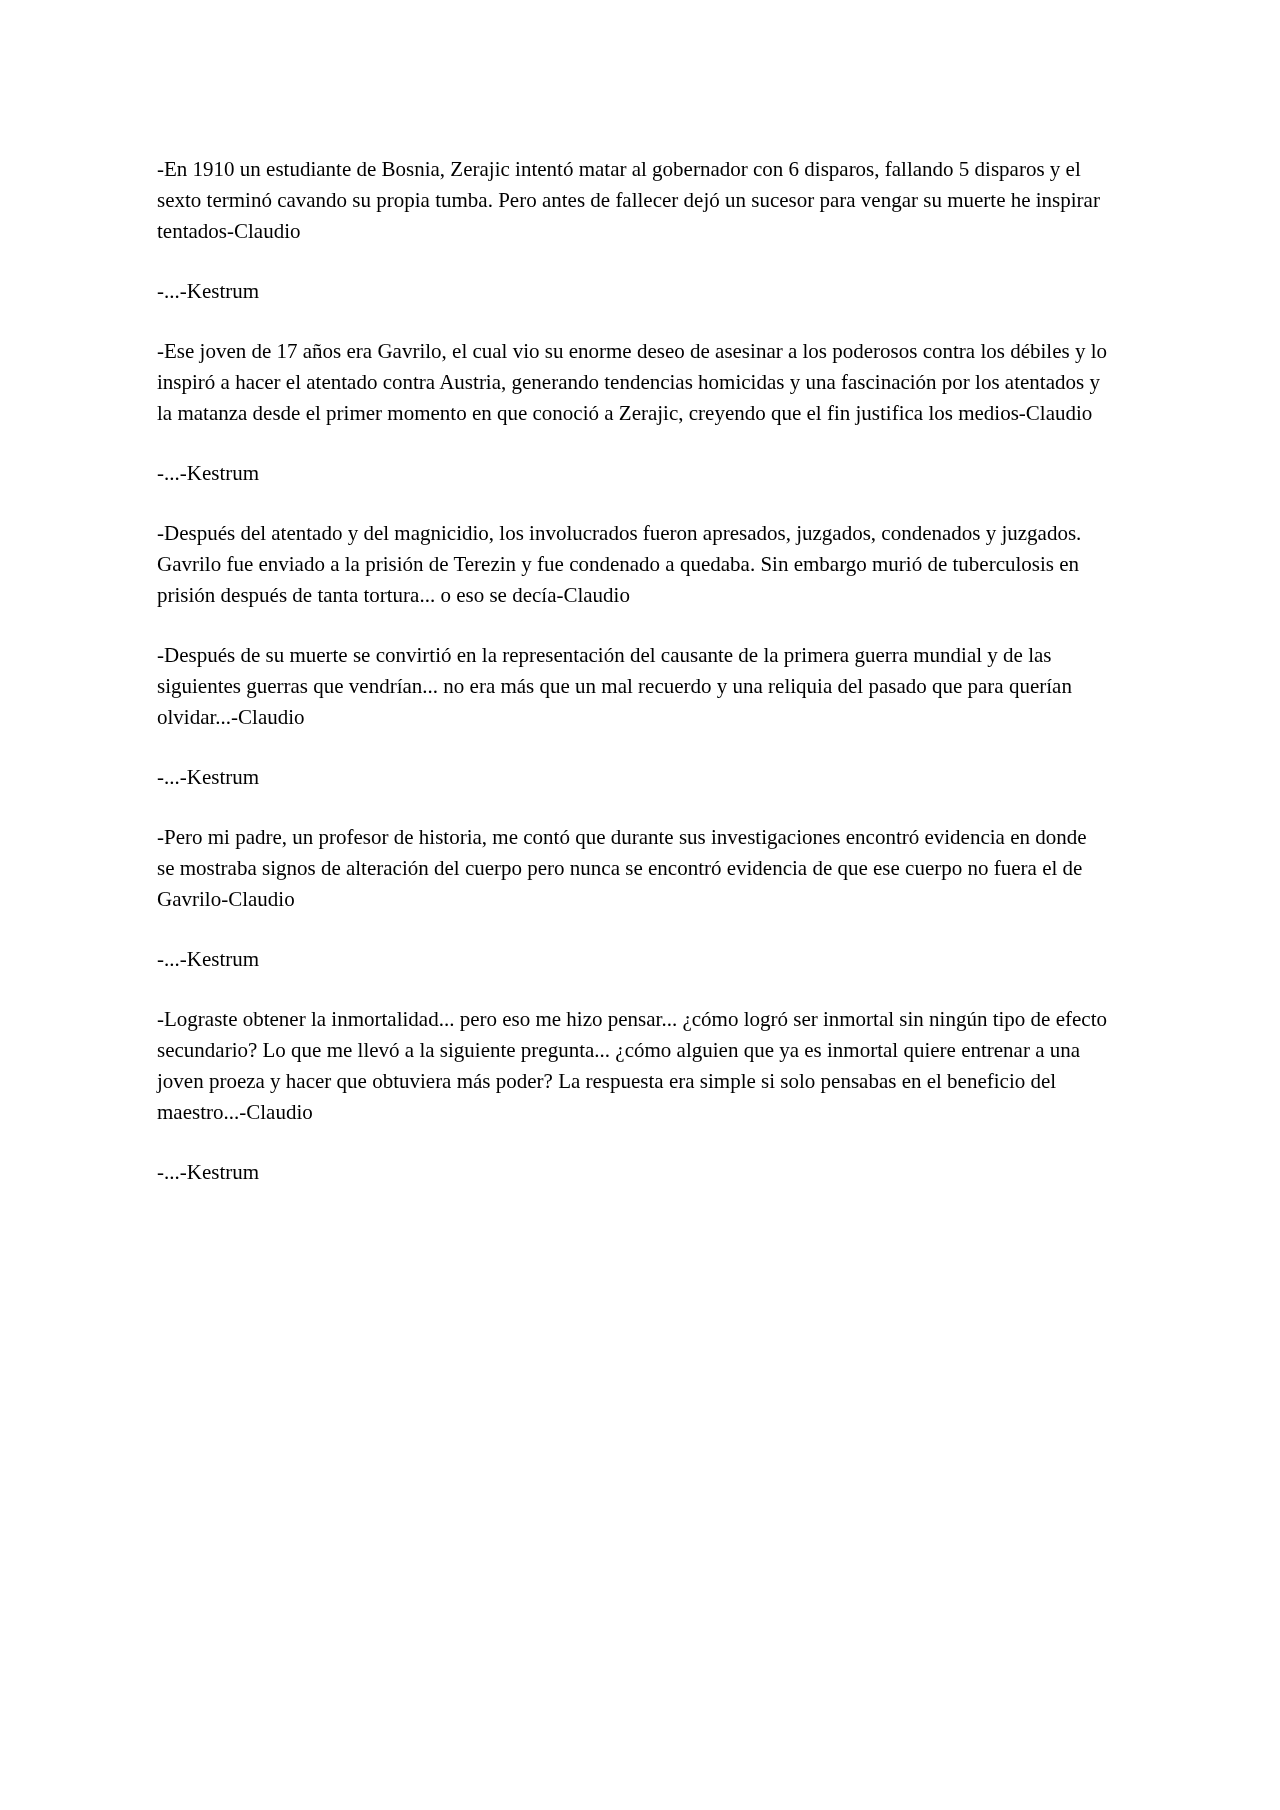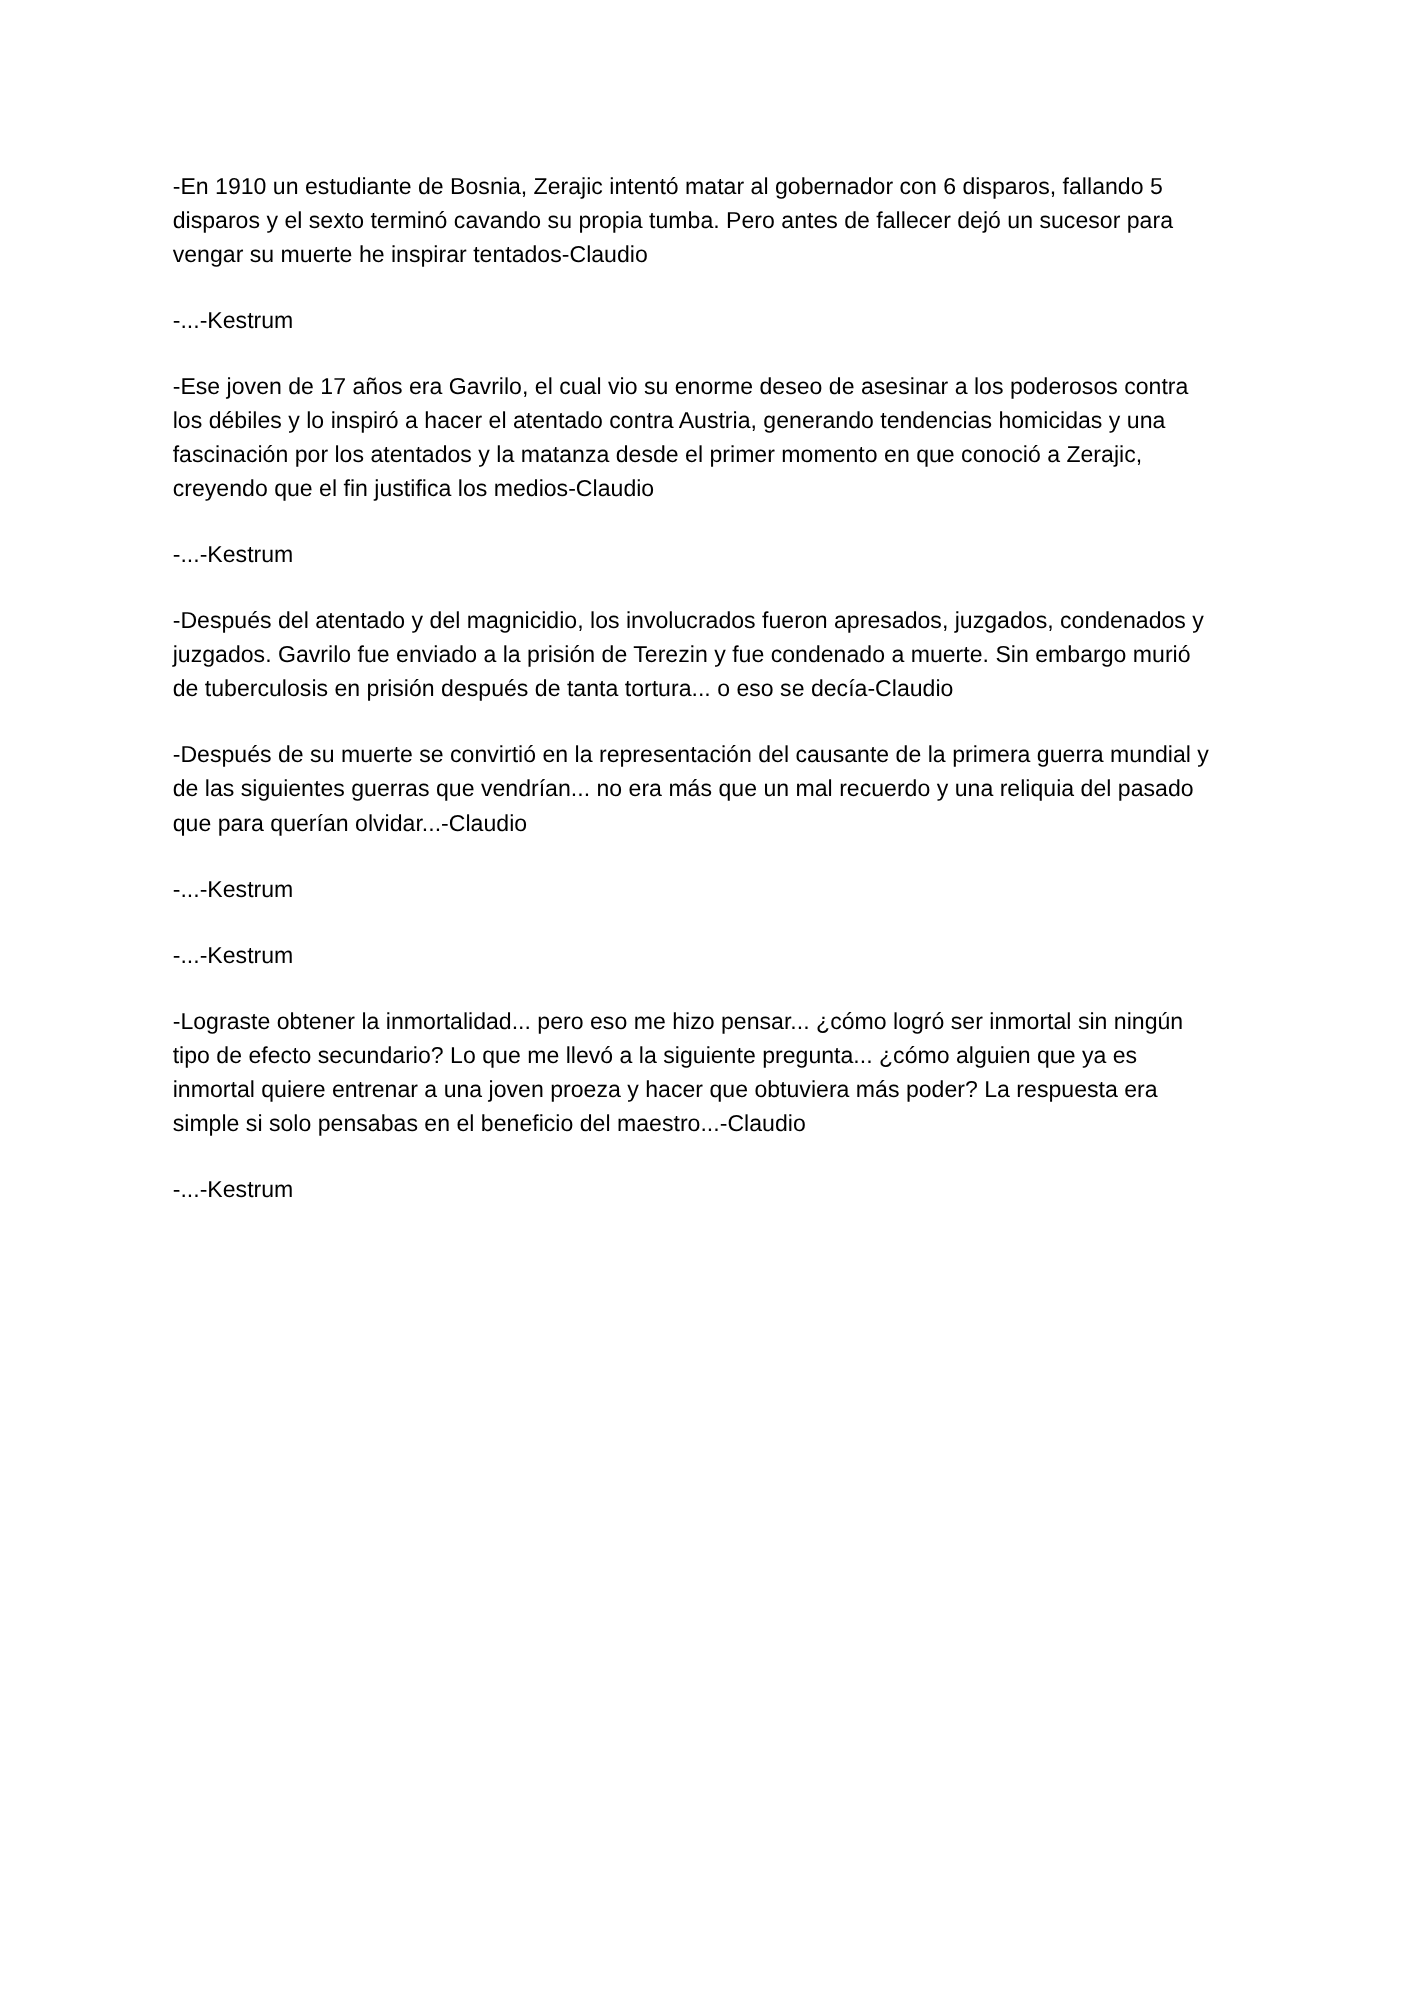--- a/index.html
+++ b/index.html
@@ -9,40 +9,41 @@
     background: #ffffff;
   }
   .page {
     position: relative;
     box-sizing: border-box;
     width: 1280px;
     height: 1810px;
     margin: 0 auto;
     background: #ffffff;
     color: #000000;
-    font-family: Liberation Sans, sans-serif;
+    font-family: Liberation Serif, serif;
     font-size: 21px;
     line-height: 31px;
     padding: 154px 173px 0 157px;
     overflow: hidden;
   }
   .page p.para {
     margin: 0 0 29px 0;
     padding: 0;
     text-align: left;
     word-spacing: normal;
   }
 </style>
 </head>
 <body>
 
 <div class="page">
   <p class="para">-En 1910 un estudiante de Bosnia, Zerajic intentó matar al gobernador con 6 disparos, fallando 5 disparos y el sexto terminó cavando su propia tumba. Pero antes de fallecer dejó un sucesor para vengar su muerte he inspirar tentados-Claudio</p>
   <p class="para">-...-Kestrum</p>
   <p class="para">-Ese joven de 17 años era Gavrilo, el cual vio su enorme deseo de asesinar a los poderosos contra los débiles y lo inspiró a hacer el atentado contra Austria, generando tendencias homicidas y una fascinación por los atentados y la matanza desde el primer momento en que conoció a Zerajic, creyendo que el fin justifica los medios-Claudio</p>
   <p class="para">-...-Kestrum</p>
-  <p class="para">-Después del atentado y del magnicidio, los involucrados fueron apresados, juzgados, condenados y juzgados. Gavrilo fue enviado a la prisión de Terezin y fue condenado a muerte. Sin embargo murió de tuberculosis en prisión después de tanta tortura... o eso se decía-Claudio</p>
+  <p class="para">-Después del atentado y del magnicidio, los involucrados fueron apresados, juzgados, condenados y juzgados. Gavrilo fue enviado a la prisión de Terezin y fue condenado a quedaba. Sin embargo murió de tuberculosis en prisión después de tanta tortura... o eso se decía-Claudio</p>
   <p class="para">-Después de su muerte se convirtió en la representación del causante de la primera guerra mundial y de las siguientes guerras que vendrían... no era más que un mal recuerdo y una reliquia del pasado que para querían olvidar...-Claudio</p>
   <p class="para">-...-Kestrum</p>
+  <p class="para">-Pero mi padre, un profesor de historia, me contó que durante sus investigaciones encontró evidencia en donde se mostraba signos de alteración del cuerpo pero nunca se encontró evidencia de que ese cuerpo no fuera el de Gavrilo-Claudio</p>
   <p class="para">-...-Kestrum</p>
   <p class="para">-Lograste obtener la inmortalidad... pero eso me hizo pensar... ¿cómo logró ser inmortal sin ningún tipo de efecto secundario? Lo que me llevó a la siguiente pregunta... ¿cómo alguien que ya es inmortal quiere entrenar a una joven proeza y hacer que obtuviera más poder? La respuesta era simple si solo pensabas en el beneficio del maestro...-Claudio</p>
   <p class="para">-...-Kestrum</p>
 </div>
 
 </body></html>

